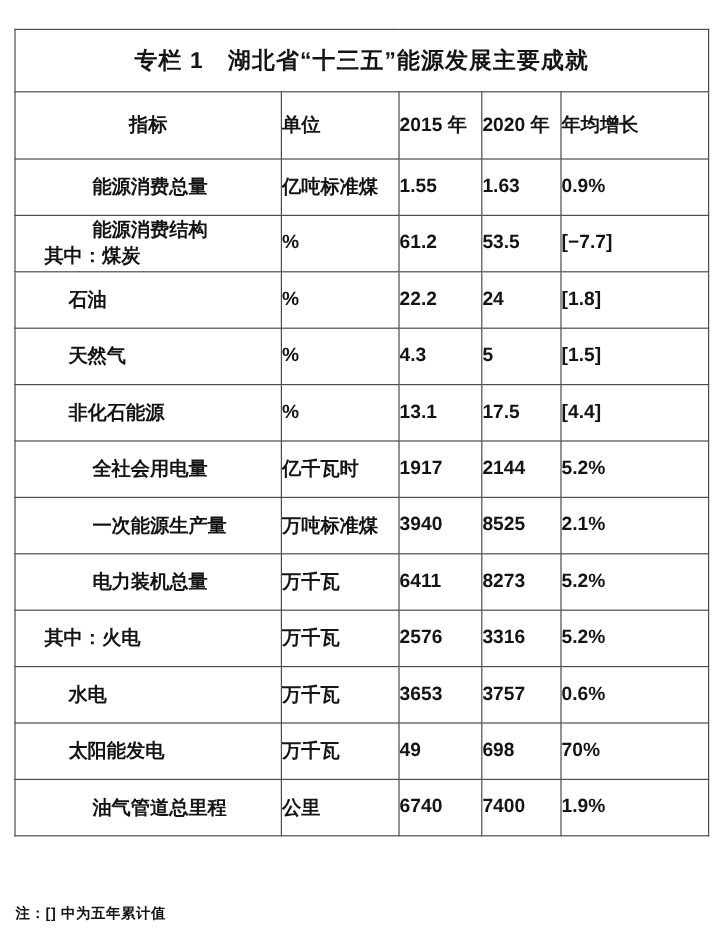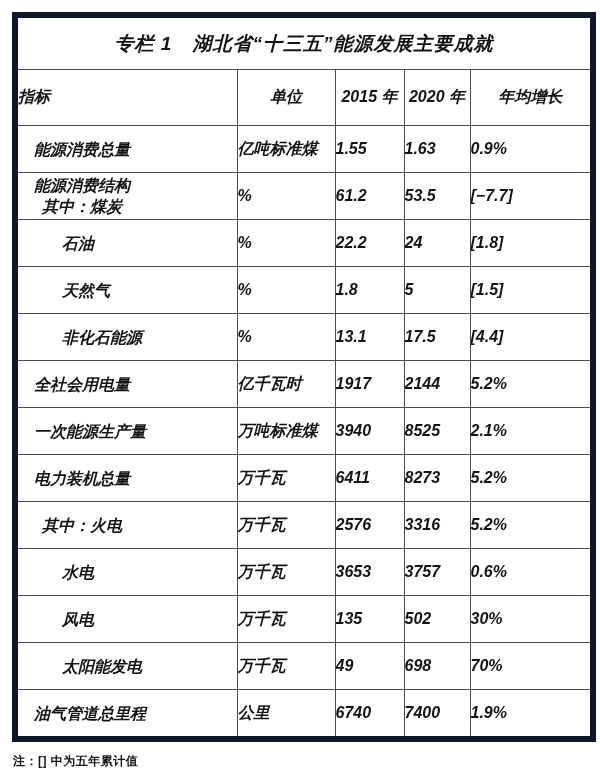--- a/index.html
+++ b/index.html
@@ -14,51 +14,49 @@
   .page {
     position: relative;
     width: 600px;
     height: 781px;
     background: #ffffff;
     overflow: hidden;
   }
   .box-table {
     position: absolute;
     left: 12px;
-    top: 12px;
+    top: 24px;
     width: 578px;
     border-collapse: collapse;
     table-layout: fixed;
-    border: 6px solid #0f172a;
-    font-style: italic;
+    border: 1px solid #0f172a;
   }
   .box-table td {
     border: 1px solid #4c4c4c;
     font-weight: bold;
     font-size: 16px;
     vertical-align: middle;
     padding: 0;
     overflow: hidden;
   }
   tr.title-row td {
     height: 51px;
     text-align: center;
     font-size: 19px;
     letter-spacing: 1px;
     border-bottom: 1px solid #4c4c4c;
   }
   tr.head-row td {
     height: 55px;
-    text-align: center;
   }
   tr.data-row td {
     height: 46px;
   }
   td.c-ind { text-align: left; }
-  td.c-ind .lvl0 { padding-left: 16px; }
+  td.c-ind .lvl0 { padding-left: 16px; margin-left: 48px; }
   td.c-ind .lvl1 { padding-left: 24px; }
   td.c-ind .lvl2 { padding-left: 44px; }
   td.c-ind .line { line-height: 21px; }
   td.c-unit, td.c-v15, td.c-v20, td.c-gr { text-align: left; }
   .footnote {
     position: absolute;
     left: 13px;
     top: 753px;
     font-size: 12px;
     font-weight: bold;
@@ -78,21 +76,21 @@
       <col style="width:66px">
       <col style="width:123px">
     </colgroup>
 
     <tbody>
         <tr class="title-row">
       <td colspan="5">专栏 1　湖北省“十三五”能源发展主要成就</td>
     </tr>
 
     <tr class="head-row">
-      <td class="c-ind" style="text-align:left">指标</td>
+      <td class="c-ind" style="text-align:center">指标</td>
       <td>单位</td>
       <td>2015 年</td>
       <td>2020 年</td>
       <td>年均增长</td>
     </tr>
 
     <tr class="data-row">
       <td class="c-ind">
             <div class="line lvl0">能源消费总量</div>
           </td>
@@ -121,21 +119,21 @@
       <td class="c-v15">22.2</td>
       <td class="c-v20">24</td>
       <td class="c-gr">[1.8]</td>
     </tr>
 
     <tr class="data-row">
       <td class="c-ind">
             <div class="line lvl2">天然气</div>
           </td>
       <td class="c-unit">%</td>
-      <td class="c-v15">1.8</td>
+      <td class="c-v15">4.3</td>
       <td class="c-v20">5</td>
       <td class="c-gr">[1.5]</td>
     </tr>
 
     <tr class="data-row">
       <td class="c-ind">
             <div class="line lvl2">非化石能源</div>
           </td>
       <td class="c-unit">%</td>
       <td class="c-v15">13.1</td>
@@ -186,29 +184,20 @@
     <tr class="data-row">
       <td class="c-ind">
             <div class="line lvl2">水电</div>
           </td>
       <td class="c-unit">万千瓦</td>
       <td class="c-v15">3653</td>
       <td class="c-v20">3757</td>
       <td class="c-gr">0.6%</td>
     </tr>
 
-    <tr class="data-row">
-      <td class="c-ind">
-            <div class="line lvl2">风电</div>
-          </td>
-      <td class="c-unit">万千瓦</td>
-      <td class="c-v15">135</td>
-      <td class="c-v20">502</td>
-      <td class="c-gr">30%</td>
-    </tr>
 
     <tr class="data-row">
       <td class="c-ind">
             <div class="line lvl2">太阳能发电</div>
           </td>
       <td class="c-unit">万千瓦</td>
       <td class="c-v15">49</td>
       <td class="c-v20">698</td>
       <td class="c-gr">70%</td>
     </tr>

